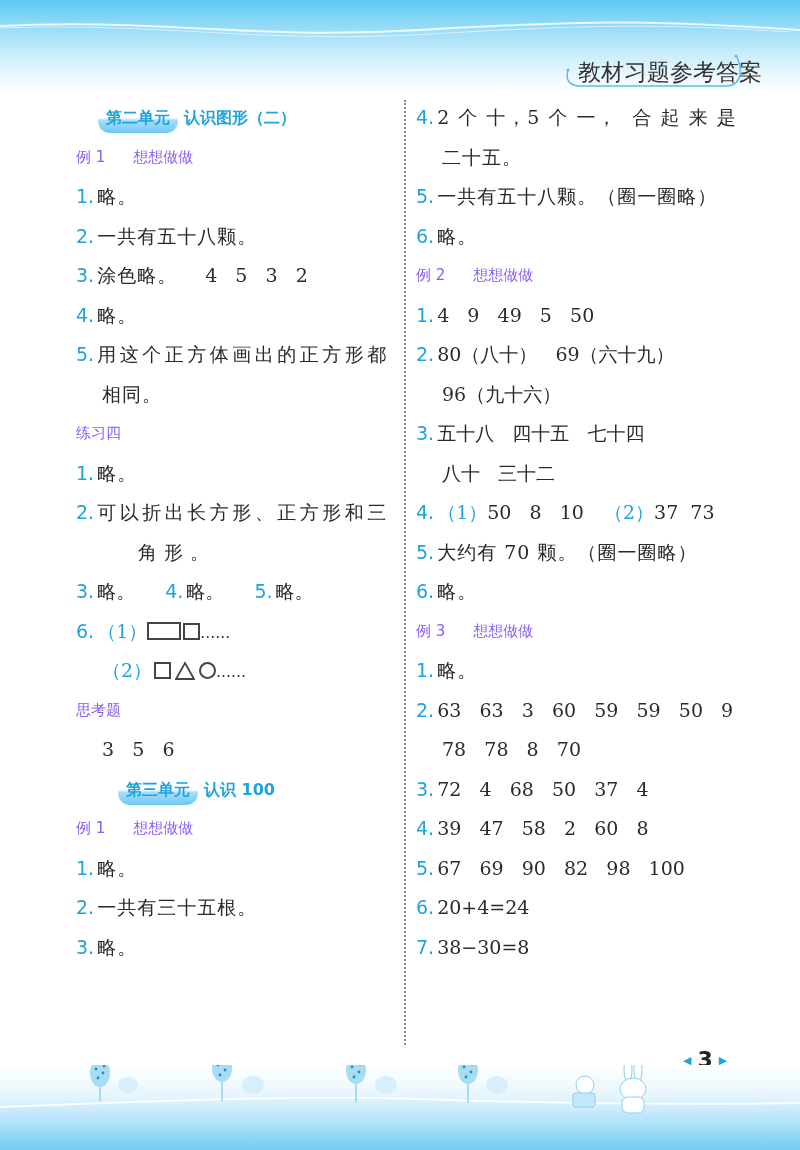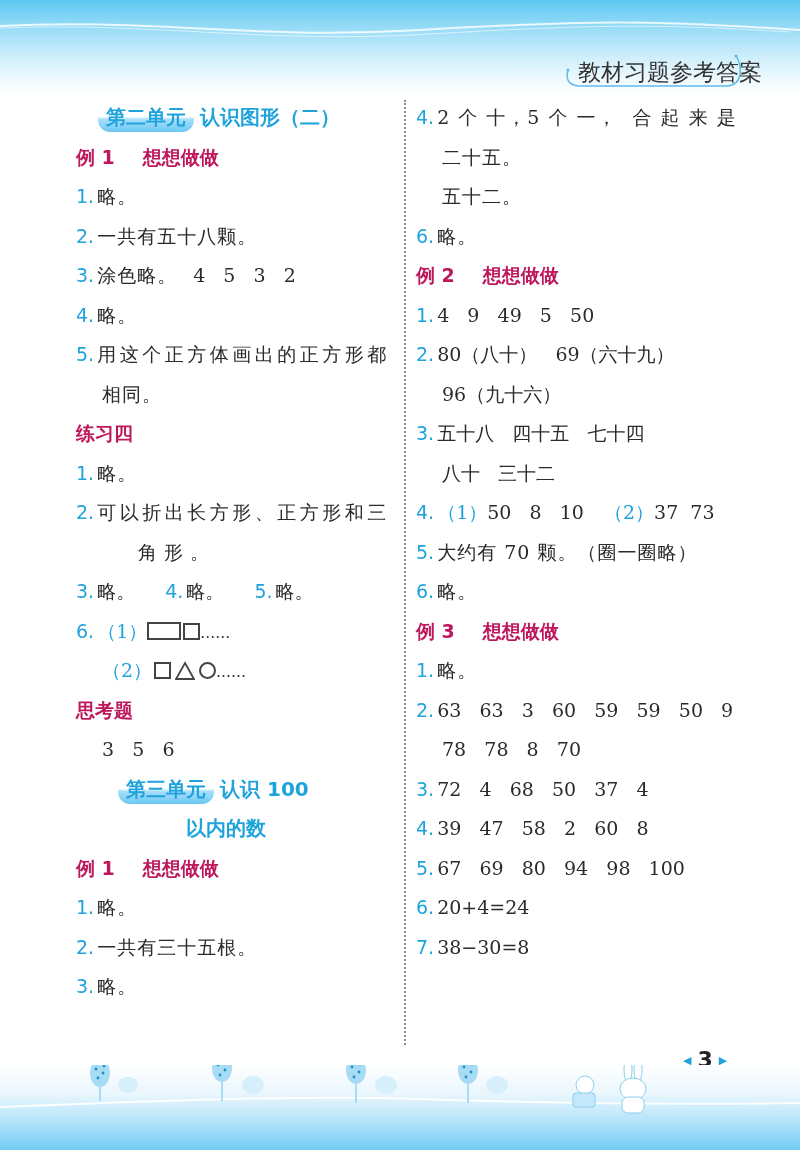--- a/index.html
+++ b/index.html
@@ -32,28 +32,28 @@
   .line { height: 39.5px; line-height: 39.5px; font-size: 19px; white-space: nowrap; }
   .num {
     font-family: "DejaVu Sans", "Liberation Sans", sans-serif;
     color: #1fa3dc; font-size: 19px; margin-right: 3px;
   }
   .indent { padding-left: 26px; }
   .txt { letter-spacing: 1px; }
   .wide { letter-spacing: 7px; margin-left: 36px; }
   .sec-title {
     font-family: "DejaVu Sans", "Liberation Sans", sans-serif;
-    font-weight: bold; color: #be185d; font-size: 19px;
+    font-weight: normal; color: #8b5cf6; font-size: 15px;
   }
   .sec-title .gap { display: inline-block; width: 28px; }
 
   .unit-banner {
     height: 39.5px; line-height: 39.5px; white-space: nowrap;
     font-family: "DejaVu Sans", "Liberation Sans", sans-serif;
-    font-size: 20px; font-weight: bold; color: #1fa3dc;
+    font-size: 16px; font-weight: bold; color: #1fa3dc;
   }
   .badge {
     display: inline-block; position: relative; padding: 0 8px; margin-right: 6px;
     color: #1fa3dc; line-height: 26px; height: 28px;
     background: linear-gradient(to bottom, rgba(255,255,255,0) 0%, rgba(255,255,255,0) 45%, #a9defa 55%, #6cc8f3 100%);
     border-radius: 8px 8px 12px 12px;
   }
   .paren { color: #1fa3dc; font-family: "DejaVu Serif", serif; }
   .shape-rect { display: inline-block; width: 34px; height: 18px; border: 2px solid #444; vertical-align: -2px; }
   .shape-sq { display: inline-block; width: 17px; height: 17px; border: 2px solid #444; vertical-align: -2px; margin-left: 2px; }
@@ -97,21 +97,21 @@
 <div class="col col-left">
   <div class="unit-banner" style="padding-left:22px;">
     <span class="badge">第二单元</span><span>认识图形（二）</span>
   </div>
 
   <div class="line sec-title">
     <span>例 1</span><span class="gap"></span><span>想想做做</span>
   </div>
   <div class="line"><span class="num">1.</span><span class="txt">略。</span></div>
   <div class="line"><span class="num">2.</span><span class="txt">一共有五十八颗。</span></div>
-  <div class="line"><span class="num">3.</span><span class="txt">涂色略。</span><span style="white-space:pre; margin-left:16px;">4   5   3   2</span></div>
+  <div class="line"><span class="num">3.</span><span class="txt">涂色略。</span><span style="white-space:pre; margin-left:28px;">4   5   3   2</span></div>
   <div class="line"><span class="num">4.</span><span class="txt">略。</span></div>
   <div class="line"><span class="num">5.</span><span style="letter-spacing:3.5px;">用这个正方体画出的正方形都</span></div>
   <div class="line indent"><span class="txt">相同。</span></div>
 
   <div class="line sec-title">练习四</div>
   <div class="line"><span class="num">1.</span><span class="txt">略。</span></div>
   <div class="line"><span class="num">2.</span><span style="letter-spacing:3.5px;">可以折出长方形、正方形和三</span></div>
   <div class="line indent"><span class="wide">角形。</span></div>
   <div class="line">
     <span class="num">3.</span><span>略。</span>
@@ -126,34 +126,33 @@
         <polygon points="10,2 19,18 1,18" fill="none" stroke="#444" stroke-width="1.8"></polygon>
       </svg><span class="shape-circ"></span><span class="dots">……</span>
   </div>
 
   <div class="line sec-title">思考题</div>
   <div class="line indent" style="white-space:pre;">3   5   6</div>
 
   <div class="unit-banner" style="padding-left:42px;">
     <span class="badge">第三单元</span><span>认识 100</span>
   </div>
-  <div class="unit-banner" style="padding-left:110px;">以内的数</div>
 
   <div class="line sec-title">
     <span>例 1</span><span class="gap"></span><span>想想做做</span>
   </div>
   <div class="line"><span class="num">1.</span><span class="txt">略。</span></div>
   <div class="line"><span class="num">2.</span><span class="txt">一共有三十五根。</span></div>
   <div class="line"><span class="num">3.</span><span class="txt">略。</span></div>
 </div>
 
 <div class="col col-right">
   <div class="line"><span class="num">4.</span><span style="white-space:pre; letter-spacing:1.5px;">2 个 十，5 个 一，  合 起 来 是</span></div>
   <div class="line indent"><span class="txt">二十五。</span></div>
-  <div class="line indent"><span class="txt">五十二。</span></div>
+  <div class="line"><span class="num">5.</span><span class="txt">一共有五十八颗。（圈一圈略）</span></div>
   <div class="line"><span class="num">6.</span><span class="txt">略。</span></div>
 
   <div class="line sec-title">
     <span>例 2</span><span class="gap"></span><span>想想做做</span>
   </div>
   <div class="line"><span class="num">1.</span><span style="white-space:pre;">4   9   49   5   50</span></div>
   <div class="line"><span class="num">2.</span><span style="white-space:pre;">80（八十）   69（六十九）</span></div>
   <div class="line indent"><span style="white-space:pre;">96（九十六）</span></div>
   <div class="line"><span class="num">3.</span><span style="white-space:pre;">五十八   四十五   七十四</span></div>
   <div class="line indent"><span style="white-space:pre;">八十   三十二</span></div>
@@ -165,21 +164,21 @@
   <div class="line"><span class="num">6.</span><span class="txt">略。</span></div>
 
   <div class="line sec-title">
     <span>例 3</span><span class="gap"></span><span>想想做做</span>
   </div>
   <div class="line"><span class="num">1.</span><span class="txt">略。</span></div>
   <div class="line"><span class="num">2.</span><span style="white-space:pre;">63   63   3   60   59   59   50   9</span></div>
   <div class="line indent"><span style="white-space:pre;">78   78   8   70</span></div>
   <div class="line"><span class="num">3.</span><span style="white-space:pre;">72   4   68   50   37   4</span></div>
   <div class="line"><span class="num">4.</span><span style="white-space:pre;">39   47   58   2   60   8</span></div>
-  <div class="line"><span class="num">5.</span><span style="white-space:pre;">67   69   80   94   98   100</span></div>
+  <div class="line"><span class="num">5.</span><span style="white-space:pre;">67   69   90   82   98   100</span></div>
   <div class="line"><span class="num">6.</span><span>20+4=24</span></div>
   <div class="line"><span class="num">7.</span><span>38−30=8</span></div>
 </div>
 
 <div class="page-num">
   <span class="arrow">◀</span><span class="pn">3</span><span class="arrow">▶</span>
 </div>
 
 <div class="bottom-band">
   <svg width="800" height="85">

